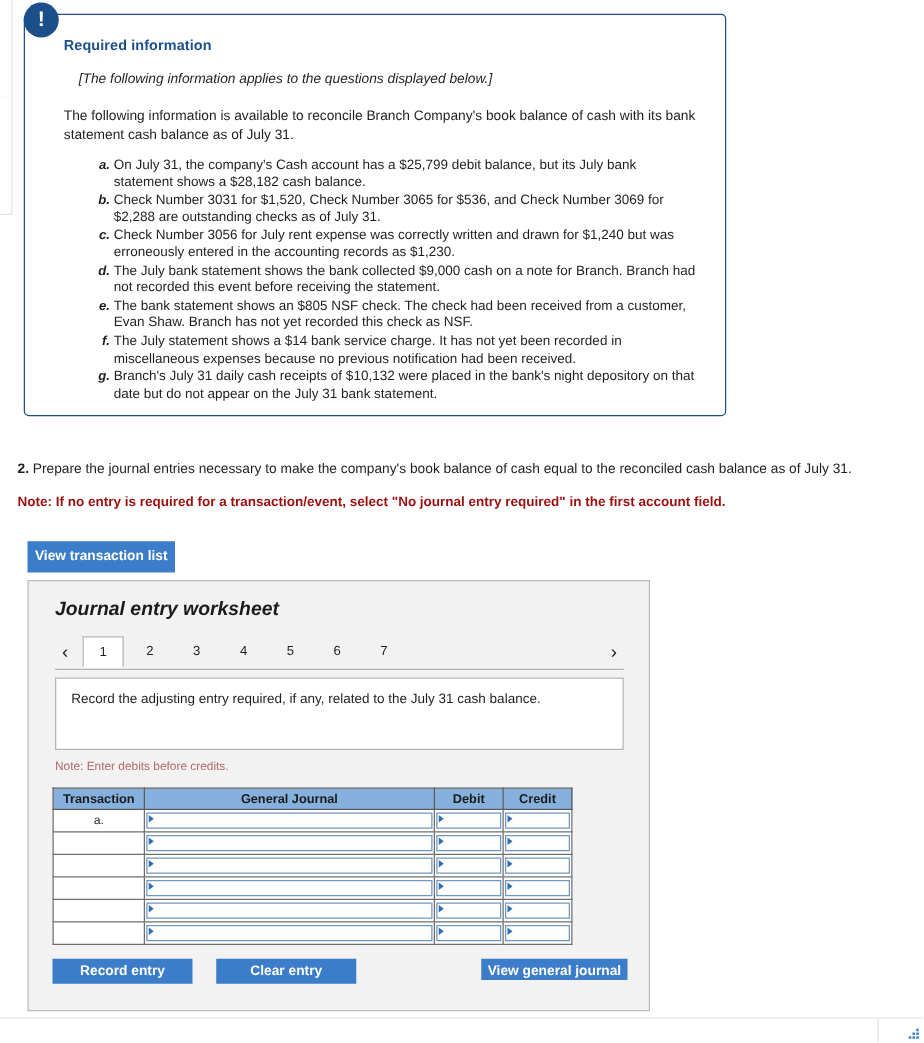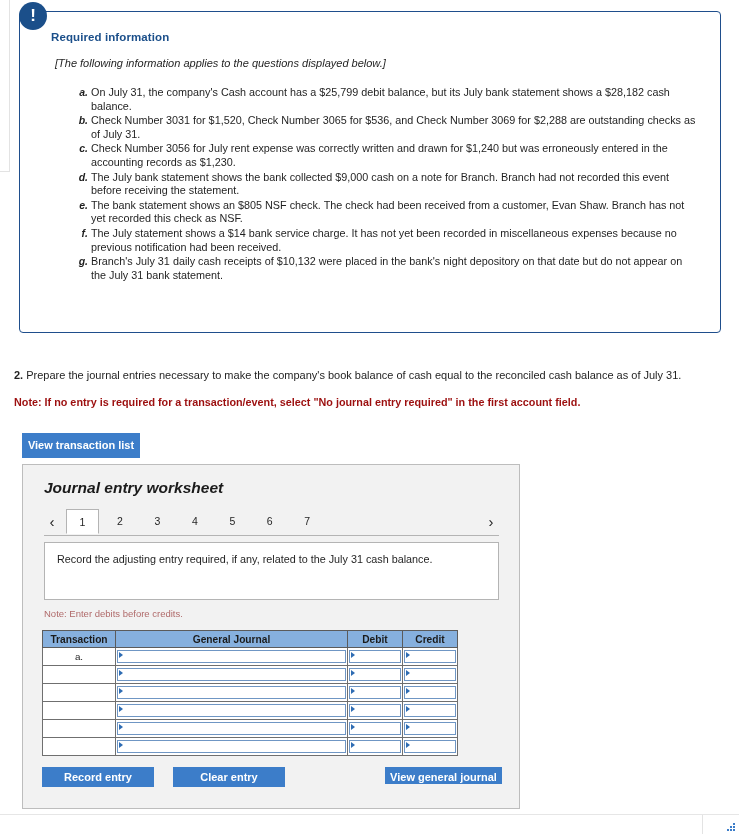--- a/index.html
+++ b/index.html
@@ -32,21 +32,21 @@
     width: 9px; height: 94px;
     background: #ffffff;
     border-right: 1px solid #e3e3e3;
     border-bottom: 1px solid #e3e3e3;
   }
 
   
   .callout {
     position: absolute;
     left: 19px; top: 11px;
-    width: 702px;
+    width: 562px;
     height: 322px;
     border: 1px solid #1f4e8c;
     border-radius: 4px;
     box-sizing: border-box;
     background: #ffffff;
   }
   .callout-badge {
     position: absolute;
     left: 19px; top: 2px;
     width: 28px; height: 28px;
@@ -66,21 +66,21 @@
     color: #1b4f8a;
     font-size: 11.5px;
     font-weight: bold;
     margin: 0 0 14px 0;
     letter-spacing: 0.1px;
   }
   .req-sub {
     color: #1f1f1f;
     font-size: 11px;
     font-style: italic;
-    margin: 0 0 17px 4px;
+    margin: 0 0 17px 12px;
   }
   .req-body {
     color: #1f1f1f;
     font-size: 11px;
     line-height: 15px;
     margin: 0 0 10px 0;
   }
   ol.req-list {
     margin: 0;
     padding: 0 0 0 38px;
@@ -332,20 +332,21 @@
 
 <div id="page">
 
   <div class="left-sliver"></div>
   <div class="left-sliver2"></div>
 
   <div class="callout">
     <div class="callout-inner">
       <div class="req-title">Required information</div>
       <div class="req-sub">[The following information applies to the questions displayed below.]</div>
+      <div class="req-body">The following information is available to reconcile Branch Company's book balance of cash with its bank statement cash balance as of July 31.</div>
       <ol class="req-list">
         <li>
           <span class="marker">a.</span>
           <span>On July 31, the company's Cash account has a $25,799 debit balance, but its July bank statement shows a $28,182 cash balance.</span>
         </li>
         <li>
           <span class="marker">b.</span>
           <span>Check Number 3031 for $1,520, Check Number 3065 for $536, and Check Number 3069 for $2,288 are outstanding checks as of July 31.</span>
         </li>
         <li>

